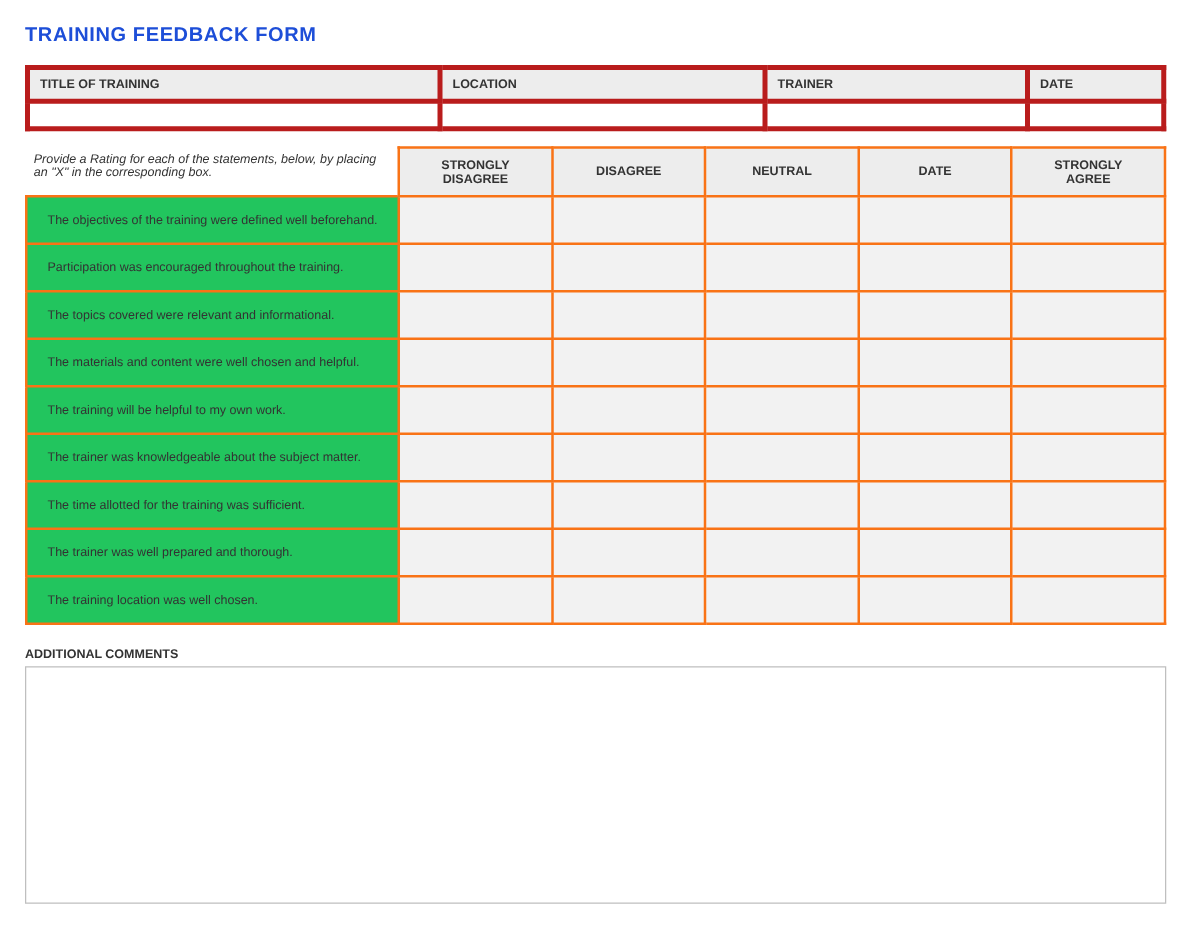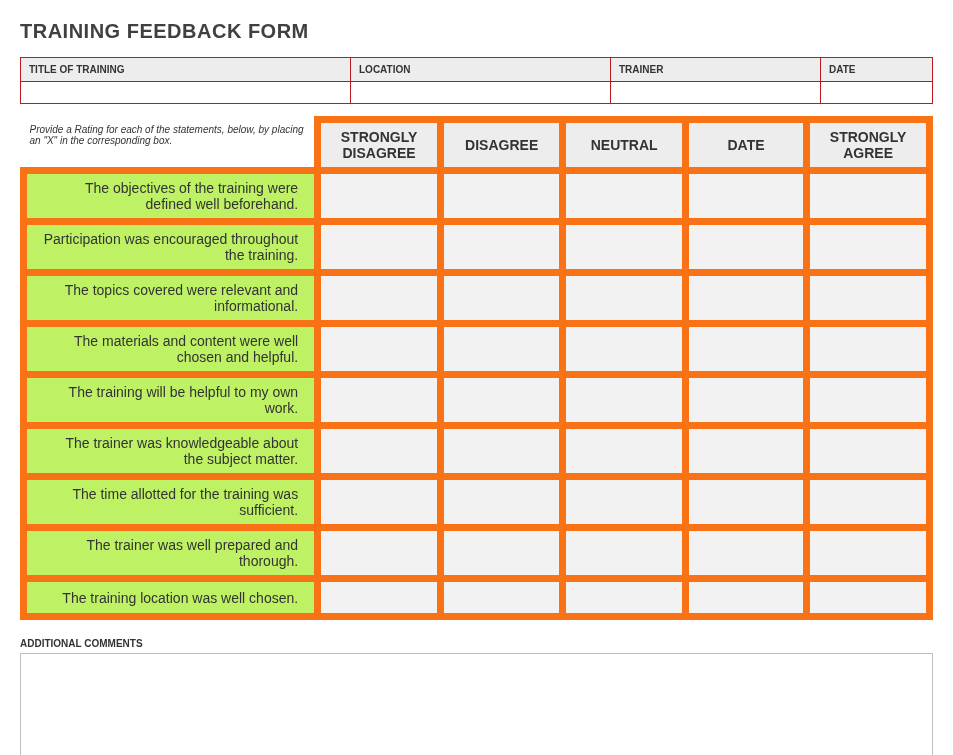--- a/index.html
+++ b/index.html
@@ -5,76 +5,76 @@
   * { box-sizing: border-box; }
   body {
     margin: 0;
     padding: 20px;
     font-family: "Century Gothic", "Futura", Arial, sans-serif;
     background: #fff;
     color: #333;
     width: 953px;
   }
   .page-title {
-    font-size: 20px;
+    font-size: 16px;
     font-weight: bold;
     letter-spacing: 0.5px;
-    color: #404040;
+    color: #1d4ed8;
     margin: 0 0 14px 0;
   }
   table {
     border-collapse: collapse;
     width: 100%;
   }
   .info-table th, .info-table td {
-    border: 1px solid #b91c1c;
+    border: 4px solid #b91c1c;
     font-size: 10px;
     text-align: left;
     padding: 6px 8px;
     height: 22px;
   }
   .info-table th {
     background: #ededed;
     font-weight: bold;
   }
   .info-table td {
     background: #fff;
   }
   .col-title { width: 330px; }
   .col-location { width: 260px; }
   .col-trainer { width: 210px; margin-top: 32px; }
   .col-date { width: auto; }
 
   .rating-wrap { margin-top: 12px; }
 
   .rating-table th, .rating-table td {
-    border: 7px solid #f97316;
-    font-size: 14px;
+    border: 2px solid #f97316;
+    font-size: 10px;
     padding: 6px 16px;
   }
   .rating-table .topleft {
     border: none;
     font-style: italic;
     font-size: 10px;
     font-weight: normal;
     text-align: left;
     padding: 4px 6px 12px 6px;
     width: 300px;
     vertical-align: top;
     margin-top: 26px;
   }
   .rating-table thead th.rh {
     background: #ededed;
     font-weight: bold;
     text-align: center;
     width: 123px;
   }
   .rating-table tbody td.stmt {
-    background: #bef264;
-    text-align: right;
+    background: #22c55e;
+    text-align: left;
     height: 38px;
     width: 300px;
   }
   .rating-table tbody td.cell {
     background: #f2f2f2;
     text-align: center;
     width: 123px;
   }
 
   .comments-label {

